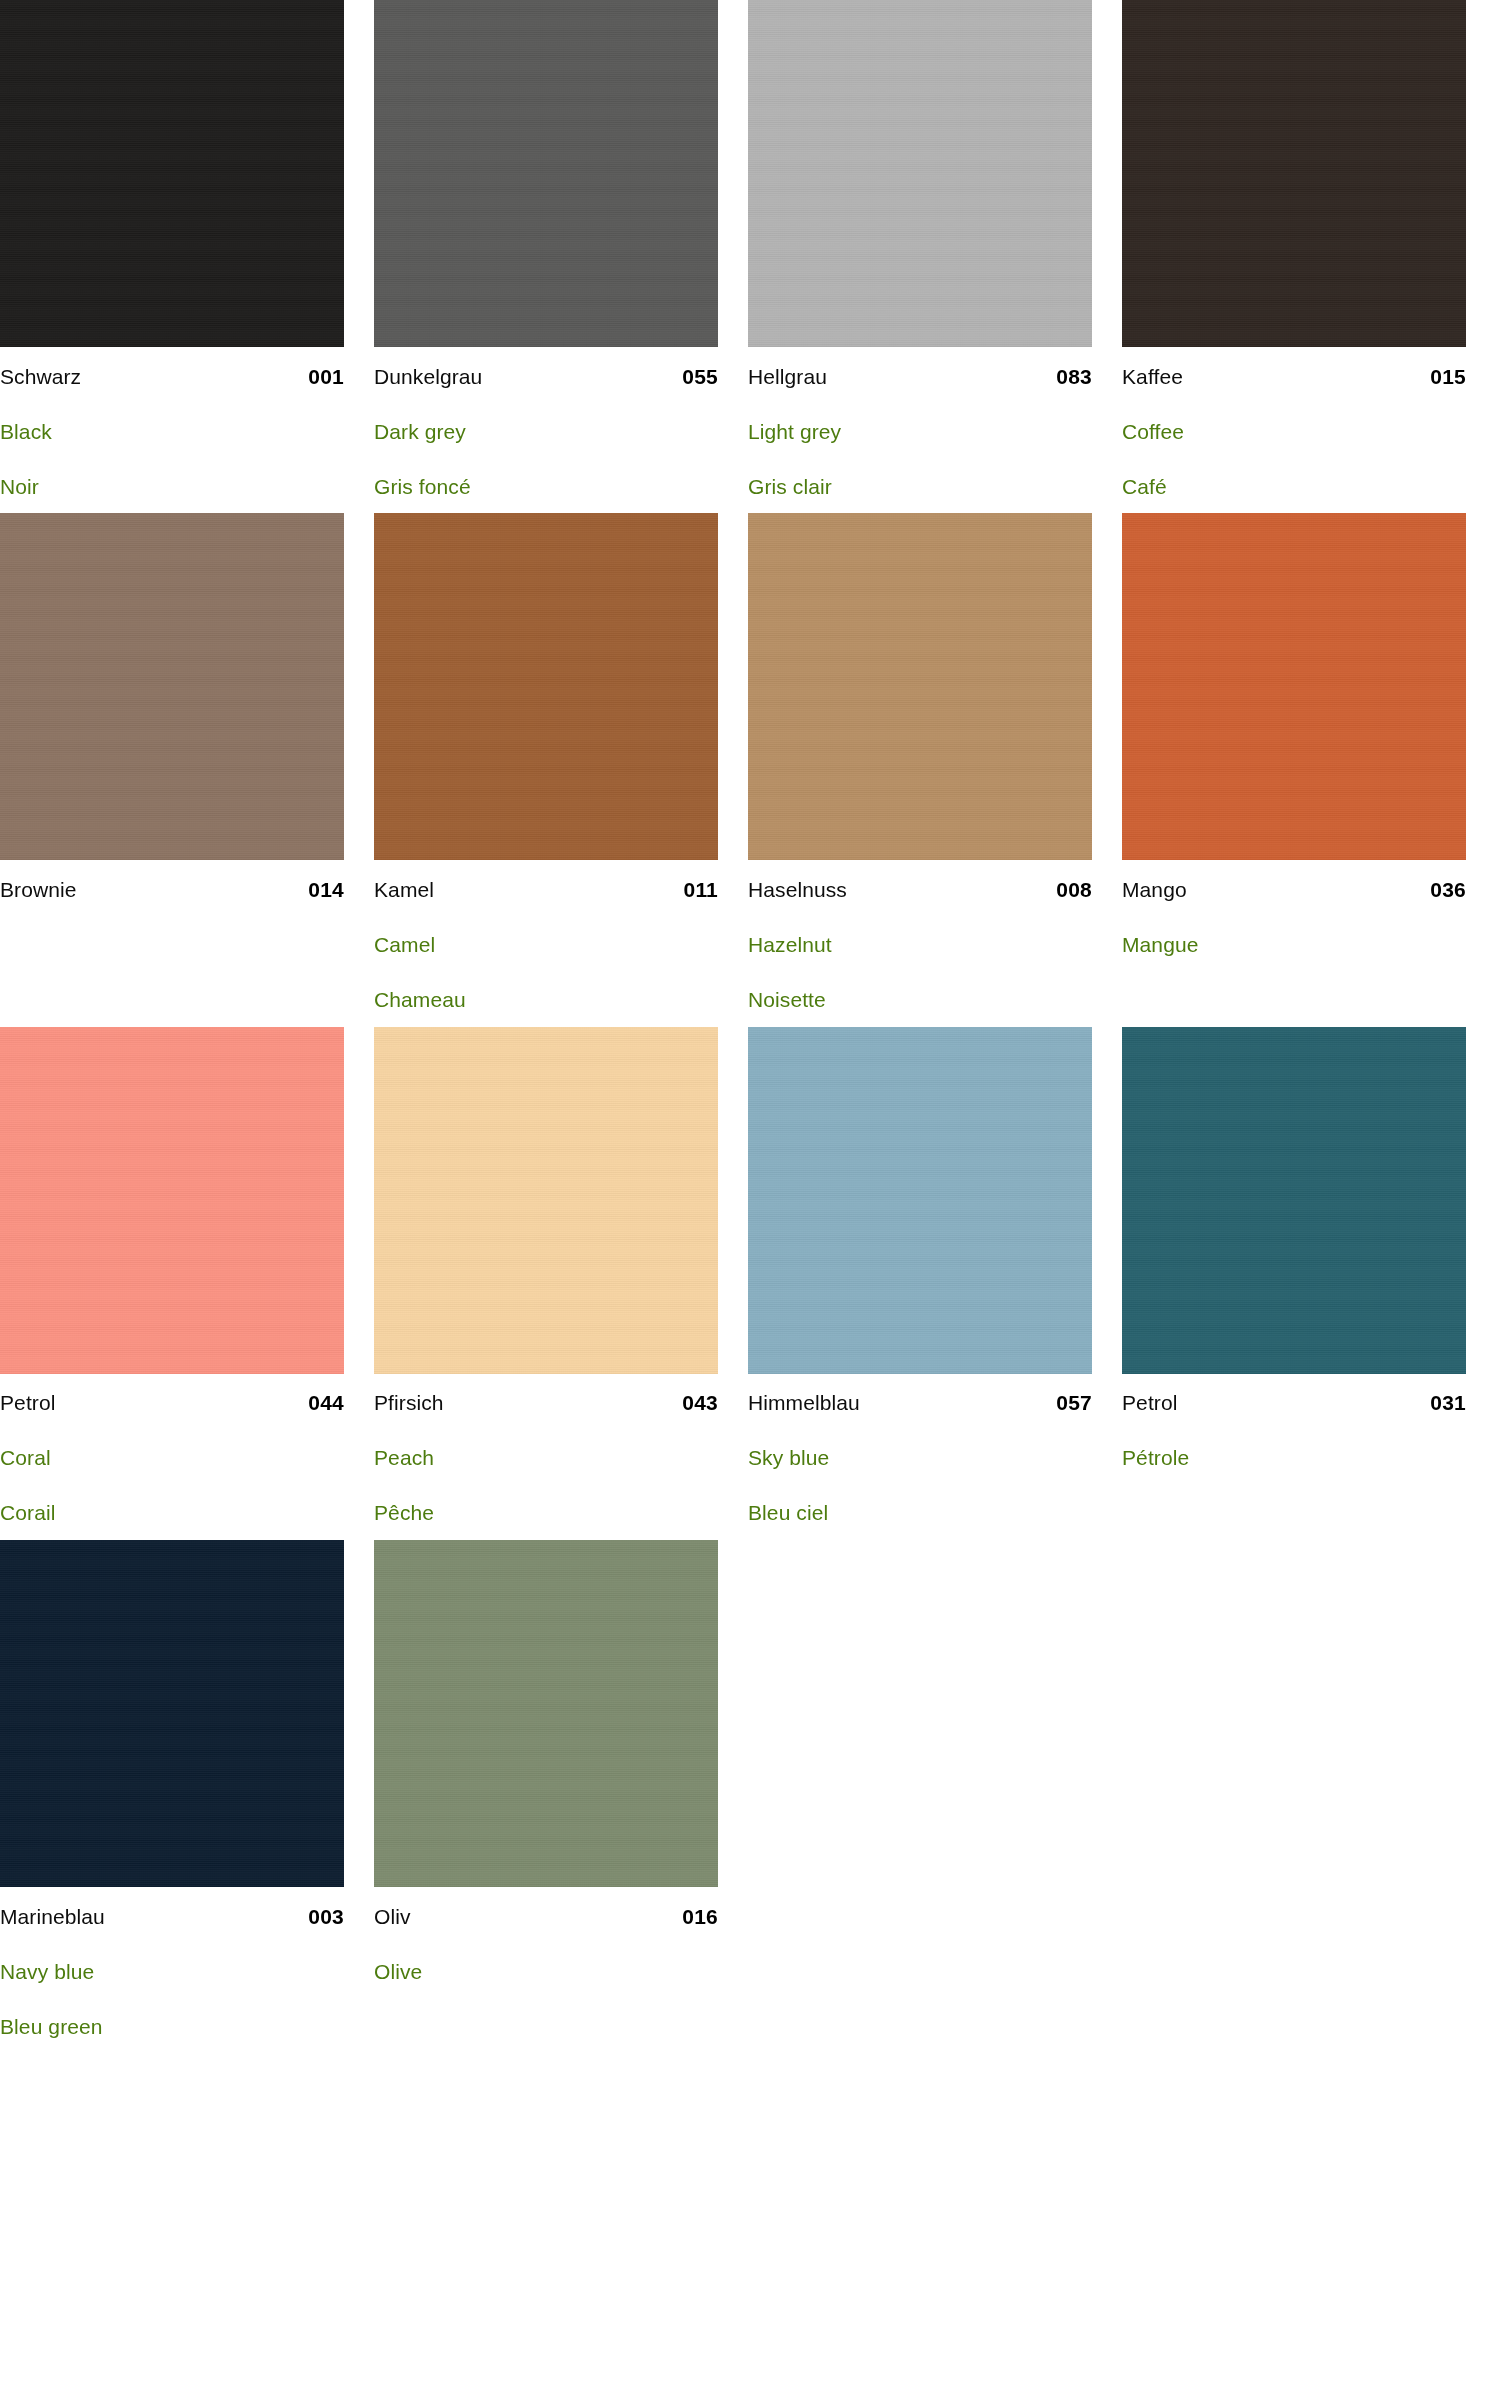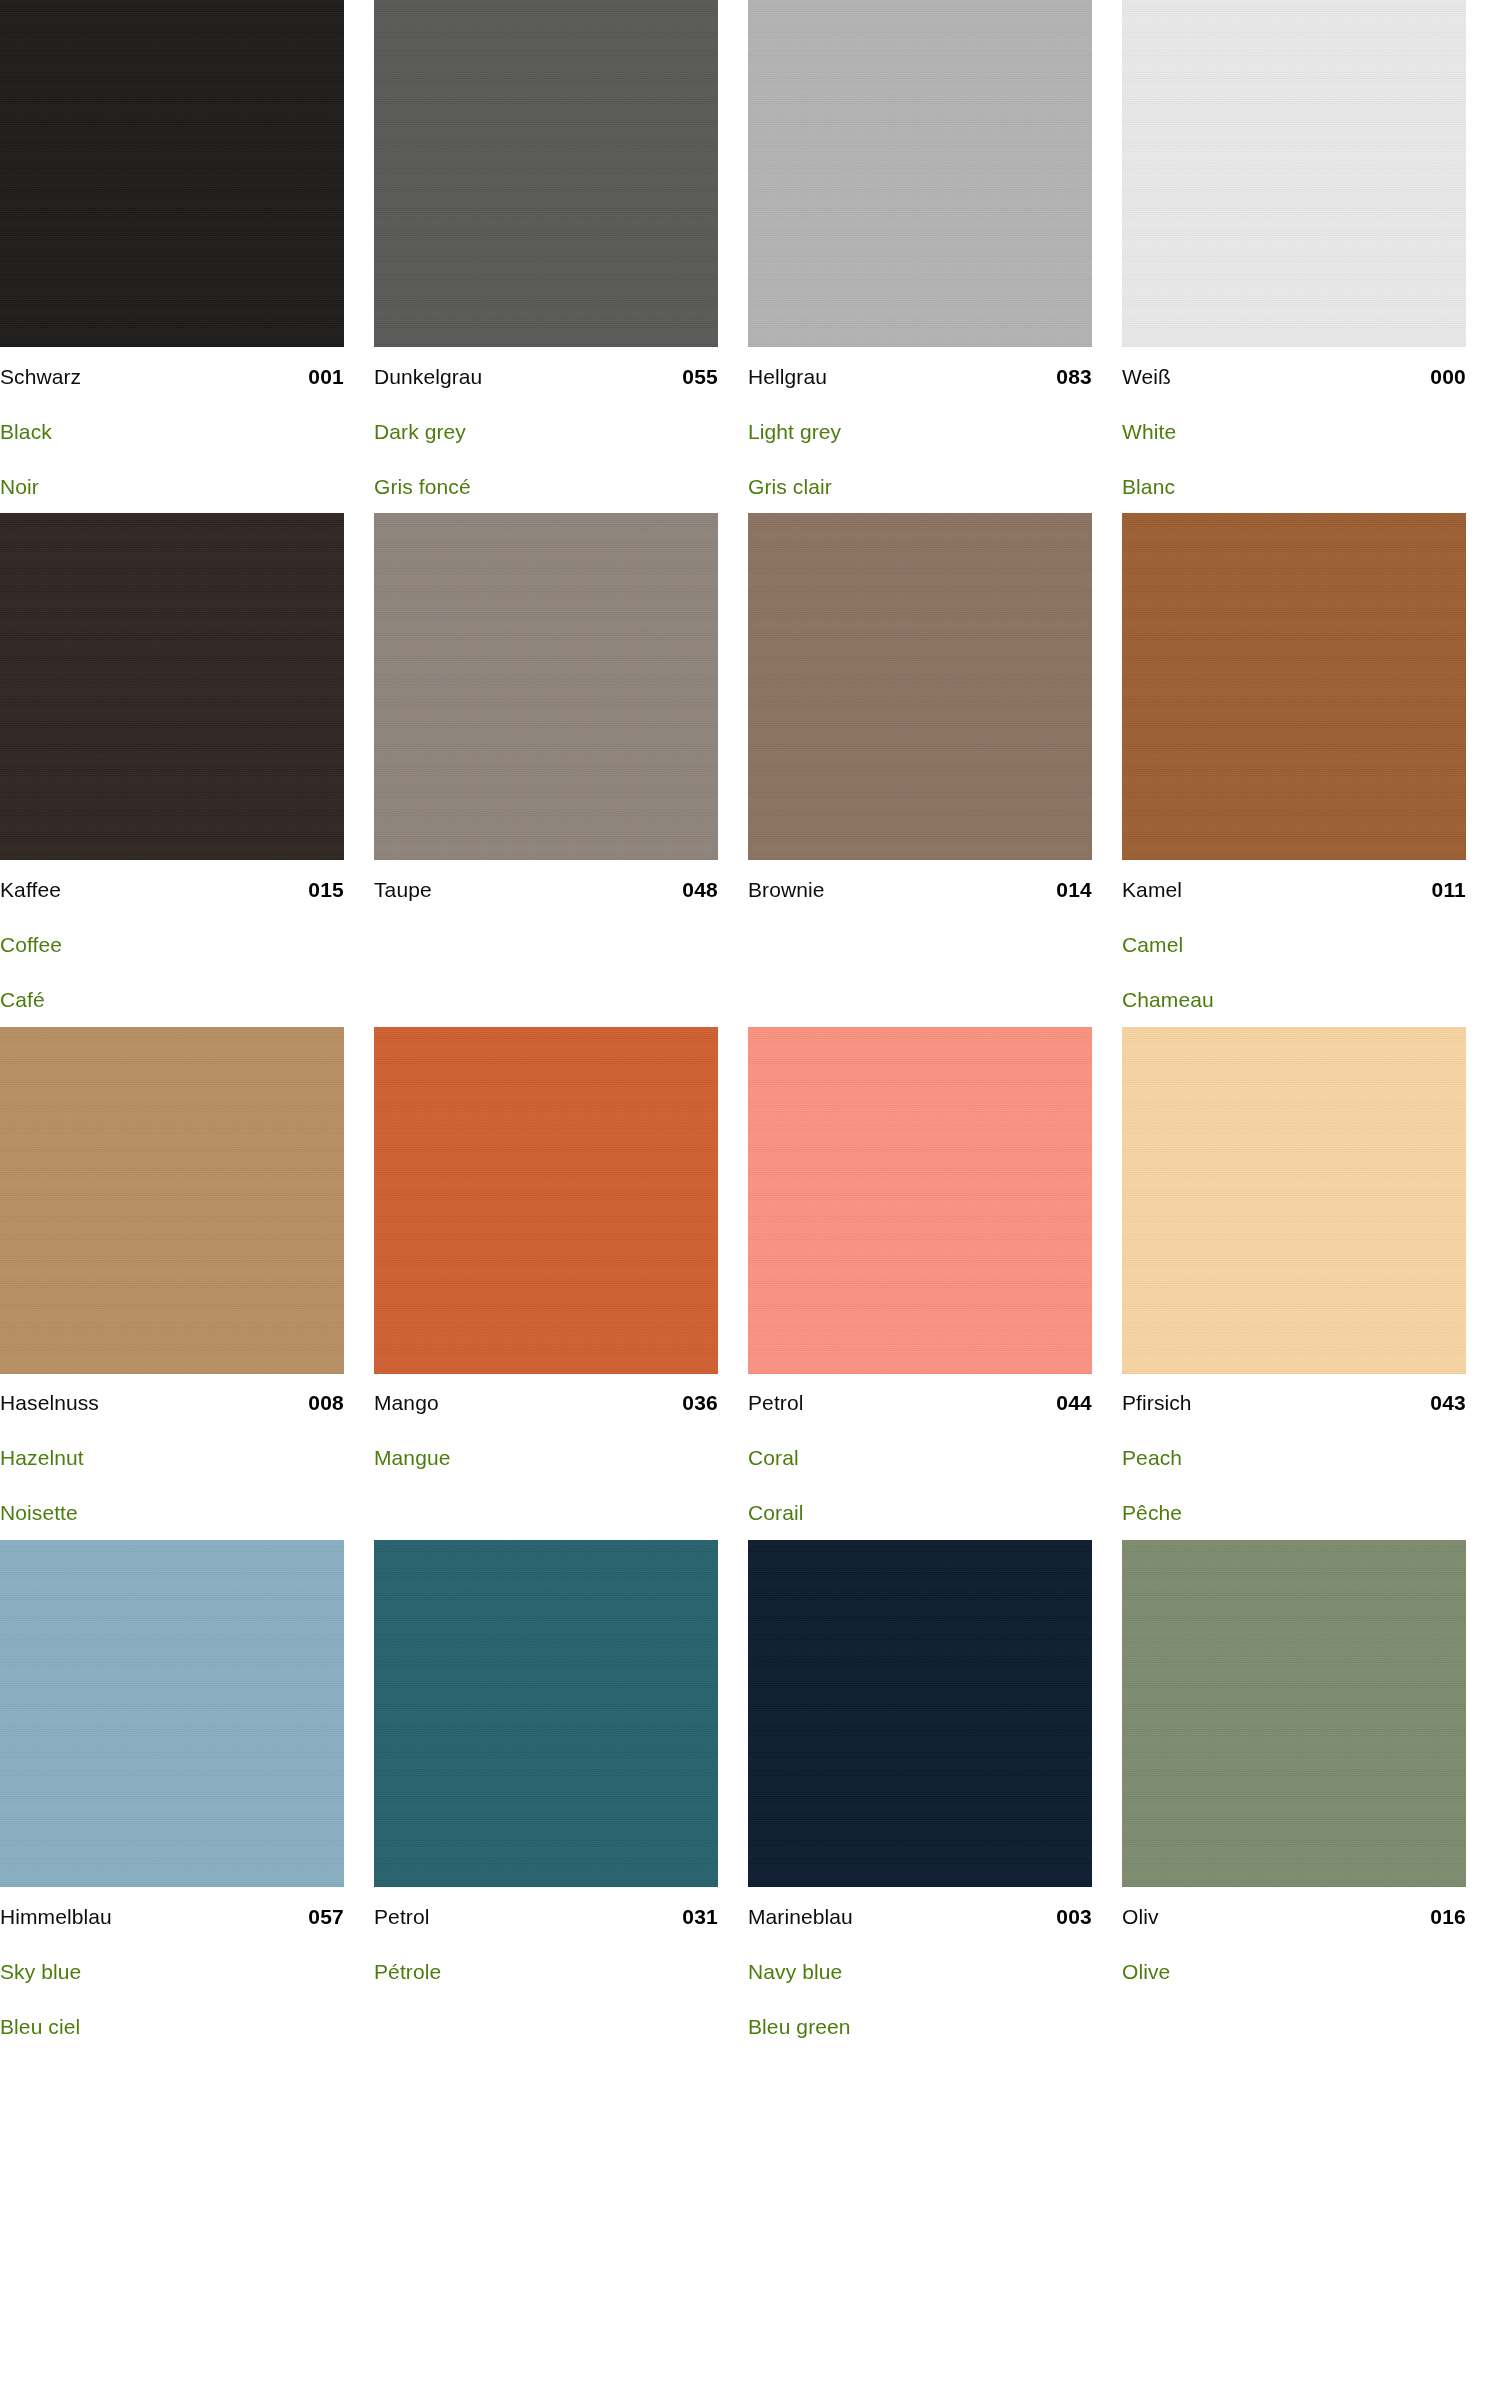--- a/index.html
+++ b/index.html
@@ -133,51 +133,31 @@
         <div class="swatch-info">
           <div class="swatch-nameline">
             <span class="swatch-name-de">Hellgrau</span>
             <span class="swatch-code">083</span>
           </div>
           <div class="swatch-name-en">Light grey</div>
           <div class="swatch-name-fr">Gris clair</div>
         </div>
       </div>
       <div class="swatch-cell">
-        <div class="swatch-chip" style="background-color: rgb(232, 232, 232);"></div>
-        <div class="swatch-info">
-          <div class="swatch-nameline">
-            <span class="swatch-name-de">Weiß</span>
-            <span class="swatch-code">000</span>
-          </div>
-          <div class="swatch-name-en">White</div>
-          <div class="swatch-name-fr">Blanc</div>
-        </div>
-      </div>
-      <div class="swatch-cell">
         <div class="swatch-chip" style="background-color: rgb(46, 37, 32);"></div>
         <div class="swatch-info">
           <div class="swatch-nameline">
             <span class="swatch-name-de">Kaffee</span>
             <span class="swatch-code">015</span>
           </div>
           <div class="swatch-name-en">Coffee</div>
           <div class="swatch-name-fr">Café</div>
         </div>
       </div>
       <div class="swatch-cell">
-        <div class="swatch-chip" style="background-color: rgb(141, 131, 123);"></div>
-        <div class="swatch-info">
-          <div class="swatch-nameline">
-            <span class="swatch-name-de">Taupe</span>
-            <span class="swatch-code">048</span>
-          </div>
-        </div>
-      </div>
-      <div class="swatch-cell">
         <div class="swatch-chip" style="background-color: rgb(139, 114, 97);"></div>
         <div class="swatch-info">
           <div class="swatch-nameline">
             <span class="swatch-name-de">Brownie</span>
             <span class="swatch-code">014</span>
           </div>
         </div>
       </div>
       <div class="swatch-cell">
         <div class="swatch-chip" style="background-color: rgb(156, 94, 50);"></div>

